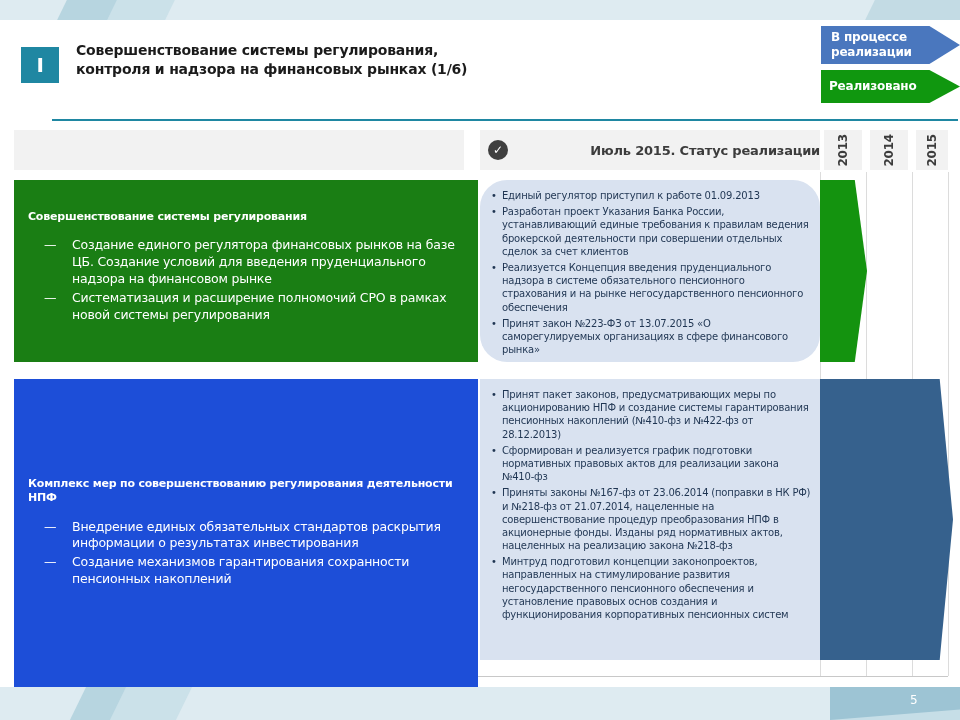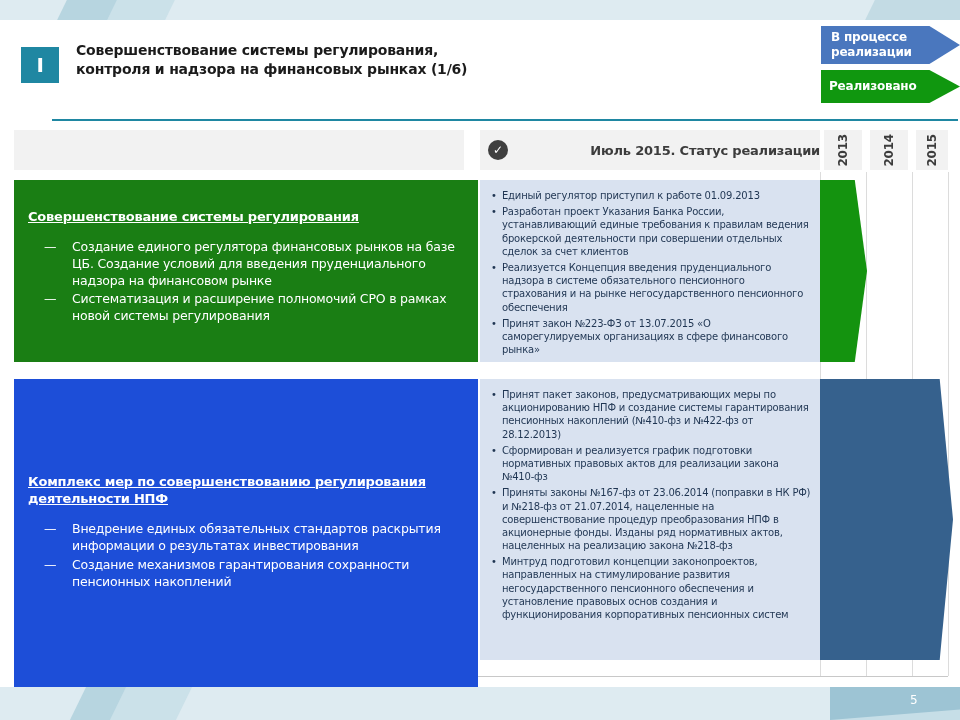--- a/index.html
+++ b/index.html
@@ -53,27 +53,27 @@
 
   
   .vline{top:172px;height:504px;width:1px;background:#DCDCDC;}
   .hline{left:14px;top:676px;width:934px;height:1px;background:#C8C8C8;}
 
   
   .desc-box{left:14px;width:464px;color:#fff;display:flex;flex-direction:column;
     justify-content:center;padding:0 12px 0 14px;}
   .desc-green{top:180px;height:182px;background:#1A7E14;}
   .desc-blue{top:379px;height:315px;background:#1d4ed8;}
-  .box-title{font-weight:bold;font-size:13px;line-height:1.3;margin-bottom:3px;text-decoration:underline;}
+  .box-title{font-weight:bold;font-size:11px;line-height:1.3;margin-bottom:3px;}
   ul.dash{margin:8px;padding:0;list-style:none;font-size:12.5px;line-height:1.35;}
   ul.dash li{position:relative;padding-left:36px;margin-top:2px;}
   ul.dash li::before{content:"—";position:absolute;left:8px;}
 
   .status-box{left:480px;width:340px;background:#D9E2F0;color:#1F3552;padding:9px 8px 8px 4px;}
-  .status-green{top:180px;height:182px;}
+  .status-green{top:180px;height:182px;border-radius:27px;}
   .status-blue{top:379px;height:281px;}
   ul.dot{margin:0;padding:0;list-style:none;font-size:10px;line-height:1.32;}
   ul.dot li{position:relative;padding-left:18px;margin-bottom:3px;}
   ul.dot li::before{content:"•";position:absolute;left:7px;}
 
   .arrow-done{left:820px;top:180px;width:47px;height:182px;background:#14930F;
     clip-path:polygon(0 0,74% 0,100% 50%,74% 100%,0 100%);}
   .arrow-progress{left:820px;top:379px;width:133px;height:281px;background:#36618D;
     clip-path:polygon(0 0,90% 0,100% 50%,90% 100%,0 100%);}
 </style>

